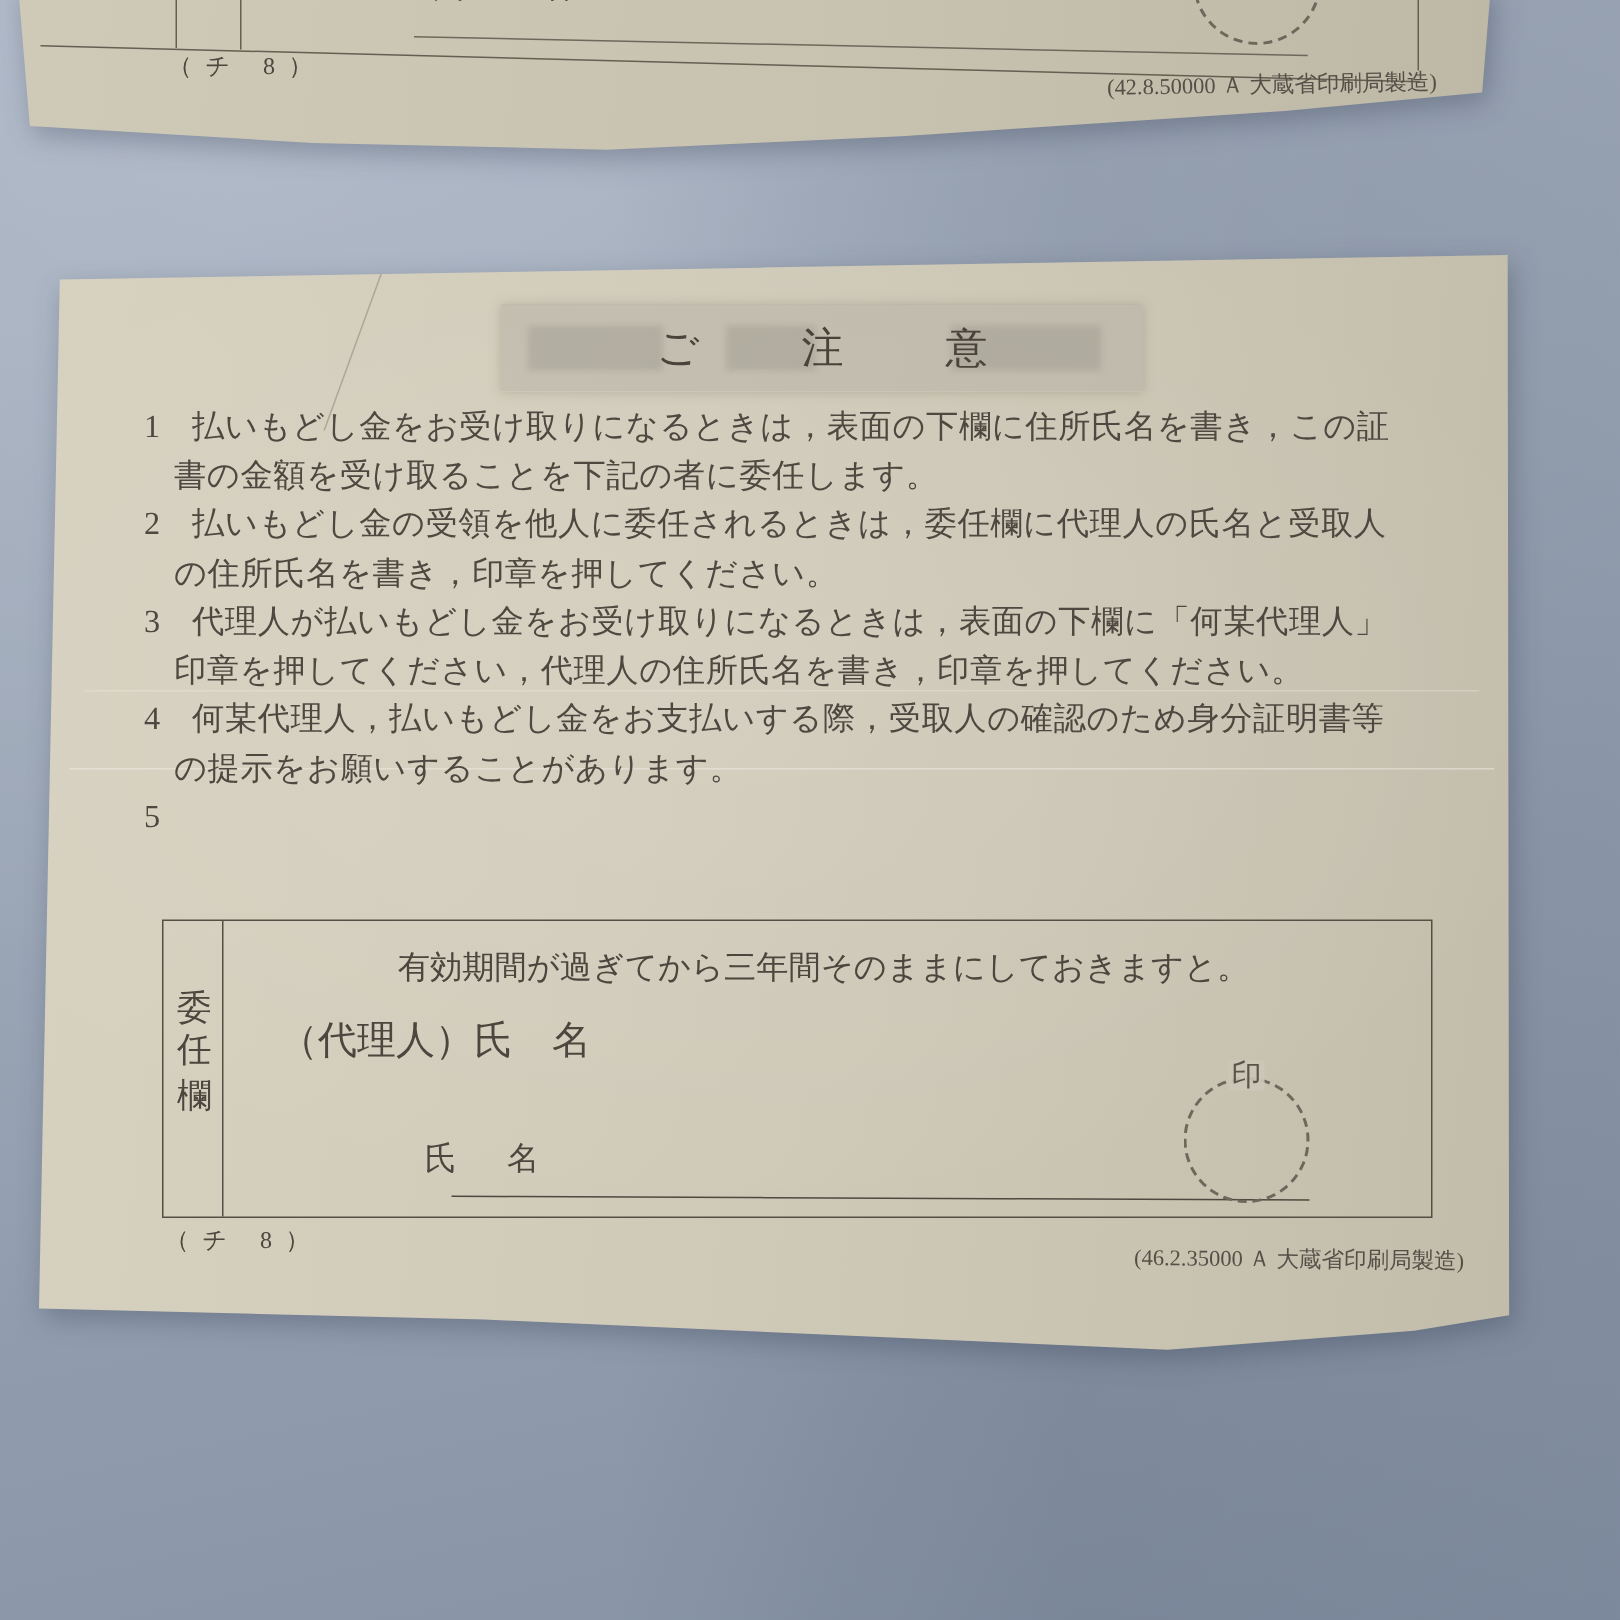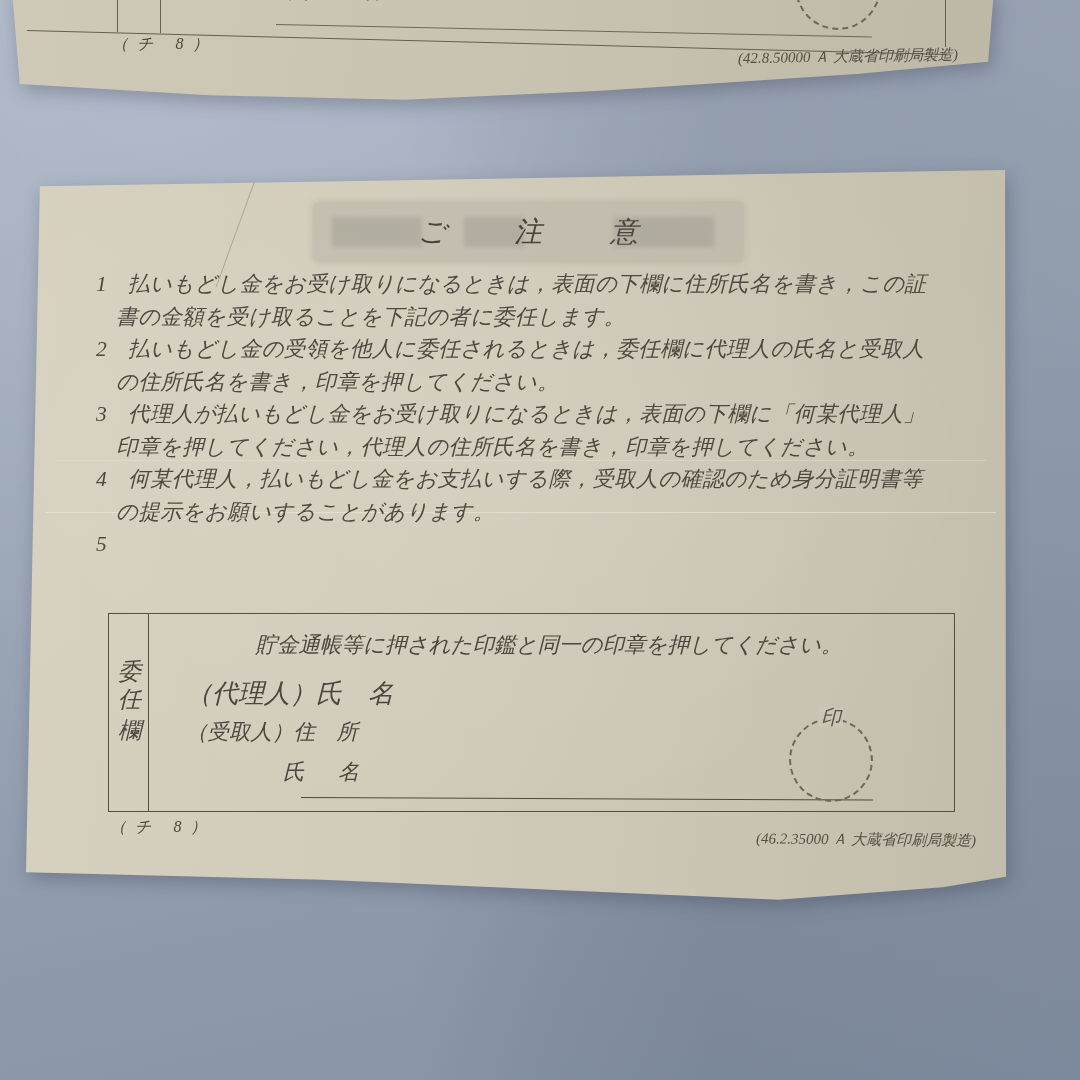--- a/index.html
+++ b/index.html
@@ -4,21 +4,21 @@
 <style>
   html,body{margin:0;padding:0;}
   body{
     width:1080px;height:1080px;overflow:hidden;position:relative;
     font-family:"Liberation Serif","DejaVu Serif",serif;
     background:
       linear-gradient(90deg, rgba(60,72,92,0) 38%, rgba(60,72,92,0.10) 52%, rgba(55,66,86,0.16) 66%, rgba(55,66,86,0.12) 100%),
       radial-gradient(120% 90% at 15% 8%, rgba(255,255,255,0.12), rgba(255,255,255,0) 60%),
       linear-gradient(168deg, #a9b3c3 0%, #9da8b8 40%, #909bad 70%, #8692a5 100%);
   }
-  .sheet-wrap{position:absolute;inset:0;filter:drop-shadow(3px 6px 9px rgba(35,45,65,0.30));font-style:italic;}
+  .sheet-wrap{position:absolute;inset:0;filter:drop-shadow(3px 6px 9px rgba(35,45,65,0.30));}
   
   .top-sheet{
     position:absolute;left:12px;top:-10px;width:982px;height:112px;
     background:linear-gradient(95deg,#cfc9b8 0%,#c8c2b1 55%,#beb8a7 100%);
     clip-path:polygon(0 0,100% 0,99.4% 64%,86% 75%,60% 90%,40% 98%,20% 94%,0.8% 84%);
     color:#4c463e;
   }
   .top-sheet .partial-name{position:absolute;left:276px;top:-14px;font-size:22px;letter-spacing:14px;color:#55504a;}
   .top-sheet .underline-frag{position:absolute;left:264px;top:34px;width:596px;height:0;border-top:1.4px solid #6e675c;transform:rotate(1.2deg);transform-origin:left top;}
   .top-sheet .box-bottom{position:absolute;left:15px;top:40px;width:920px;height:0;border-top:1.4px solid #655e52;transform:rotate(1.5deg);transform-origin:left top;}
@@ -34,21 +34,21 @@
     background:
       radial-gradient(90% 70% at 45% 40%, rgba(255,255,255,0.10), rgba(255,255,255,0) 70%),
       linear-gradient(96deg,#d7d1c0 0%,#d1cbba 40%,#cac4b3 72%,#c2bcab 100%);
     clip-path:polygon(1.4% 3%, 98.9% 0.8%, 99% 95.8%, 92.6% 97.2%, 76% 98.9%, 30% 96.2%, 0 95.2%);
     color:#4c463e;
   }
   .crease-diag{position:absolute;left:230px;top:12px;width:0;height:118px;border-left:1px solid rgba(110,100,85,0.38);transform:rotate(20deg);transform-origin:top left;}
   .crease-h{position:absolute;left:20px;top:348px;width:950px;height:1px;background:rgba(238,235,225,0.55);}
   .crease-h2{position:absolute;left:30px;top:296px;width:930px;height:1px;background:rgba(238,235,225,0.35);}
   .title-ghost{
-    position:absolute;left:288px;top:39px;width:428px;height:58px;
+    position:absolute;left:308px;top:39px;width:428px;height:58px;
     background:rgba(178,174,162,0.45);box-shadow:0 0 7px rgba(125,120,104,0.35);
     display:flex;align-items:center;justify-content:center;
   }
   .ghost-smudge{position:absolute;top:14px;height:30px;background:rgba(88,86,78,0.16);filter:blur(2px);}
   .gs1{left:18px;width:90px;} .gs2{left:150px;width:60px;} .gs3{left:300px;width:100px;}
   .title{position:relative;font-size:28px;letter-spacing:20px;color:#494339;text-indent:20px;}
   .notes{position:absolute;left:70px;top:104px;width:845px;font-size:21.5px;line-height:32.5px;letter-spacing:0.4px;color:#4e4840;}
   .note{position:relative;padding-left:20px;text-indent:12px;margin:0;}
   .note .num{position:absolute;left:0;top:0;text-indent:0;}
   
@@ -102,23 +102,22 @@
       <p class="note"><span class="num">1</span><span class="txt">払いもどし金をお受け取りになるときは，表面の下欄に住所氏名を書き，この証書の金額を受け取ることを下記の者に委任します。</span></p>
       <p class="note"><span class="num">2</span><span class="txt">払いもどし金の受領を他人に委任されるときは，委任欄に代理人の氏名と受取人の住所氏名を書き，印章を押してください。</span></p>
       <p class="note"><span class="num">3</span><span class="txt">代理人が払いもどし金をお受け取りになるときは，表面の下欄に「何某代理人」印章を押してください，代理人の住所氏名を書き，印章を押してください。</span></p>
       <p class="note"><span class="num">4</span><span class="txt">何某代理人，払いもどし金をお支払いする際，受取人の確認のため身分証明書等の提示をお願いすることがあります。</span></p>
       <p class="note"><span class="num">5</span></p>
     </div>
 
     <div class="dbox">
       <div class="divider"></div>
       <div class="col-label">委任欄</div>
-      <div class="statement">貯金通帳等に押された印鑑と同一の印章を押してください。</div>
+      <div class="statement">有効期間が過ぎてから三年間そのままにしておきますと。</div>
       <div class="row-agent">（代理人）氏　名</div>
-      <div class="row-recipient">（受取人）住　所</div>
       <div class="row-name">氏　名</div>
       <div class="sign-line"></div>
       <div class="smudge-box"></div>
       <div class="seal-circle">
         <div class="seal-char">印</div>
       </div>
     </div>
 
     <div class="main-code">（チ 8）</div>
     <div class="main-imprint">(46.2.35000 Ａ 大蔵省印刷局製造)</div>

